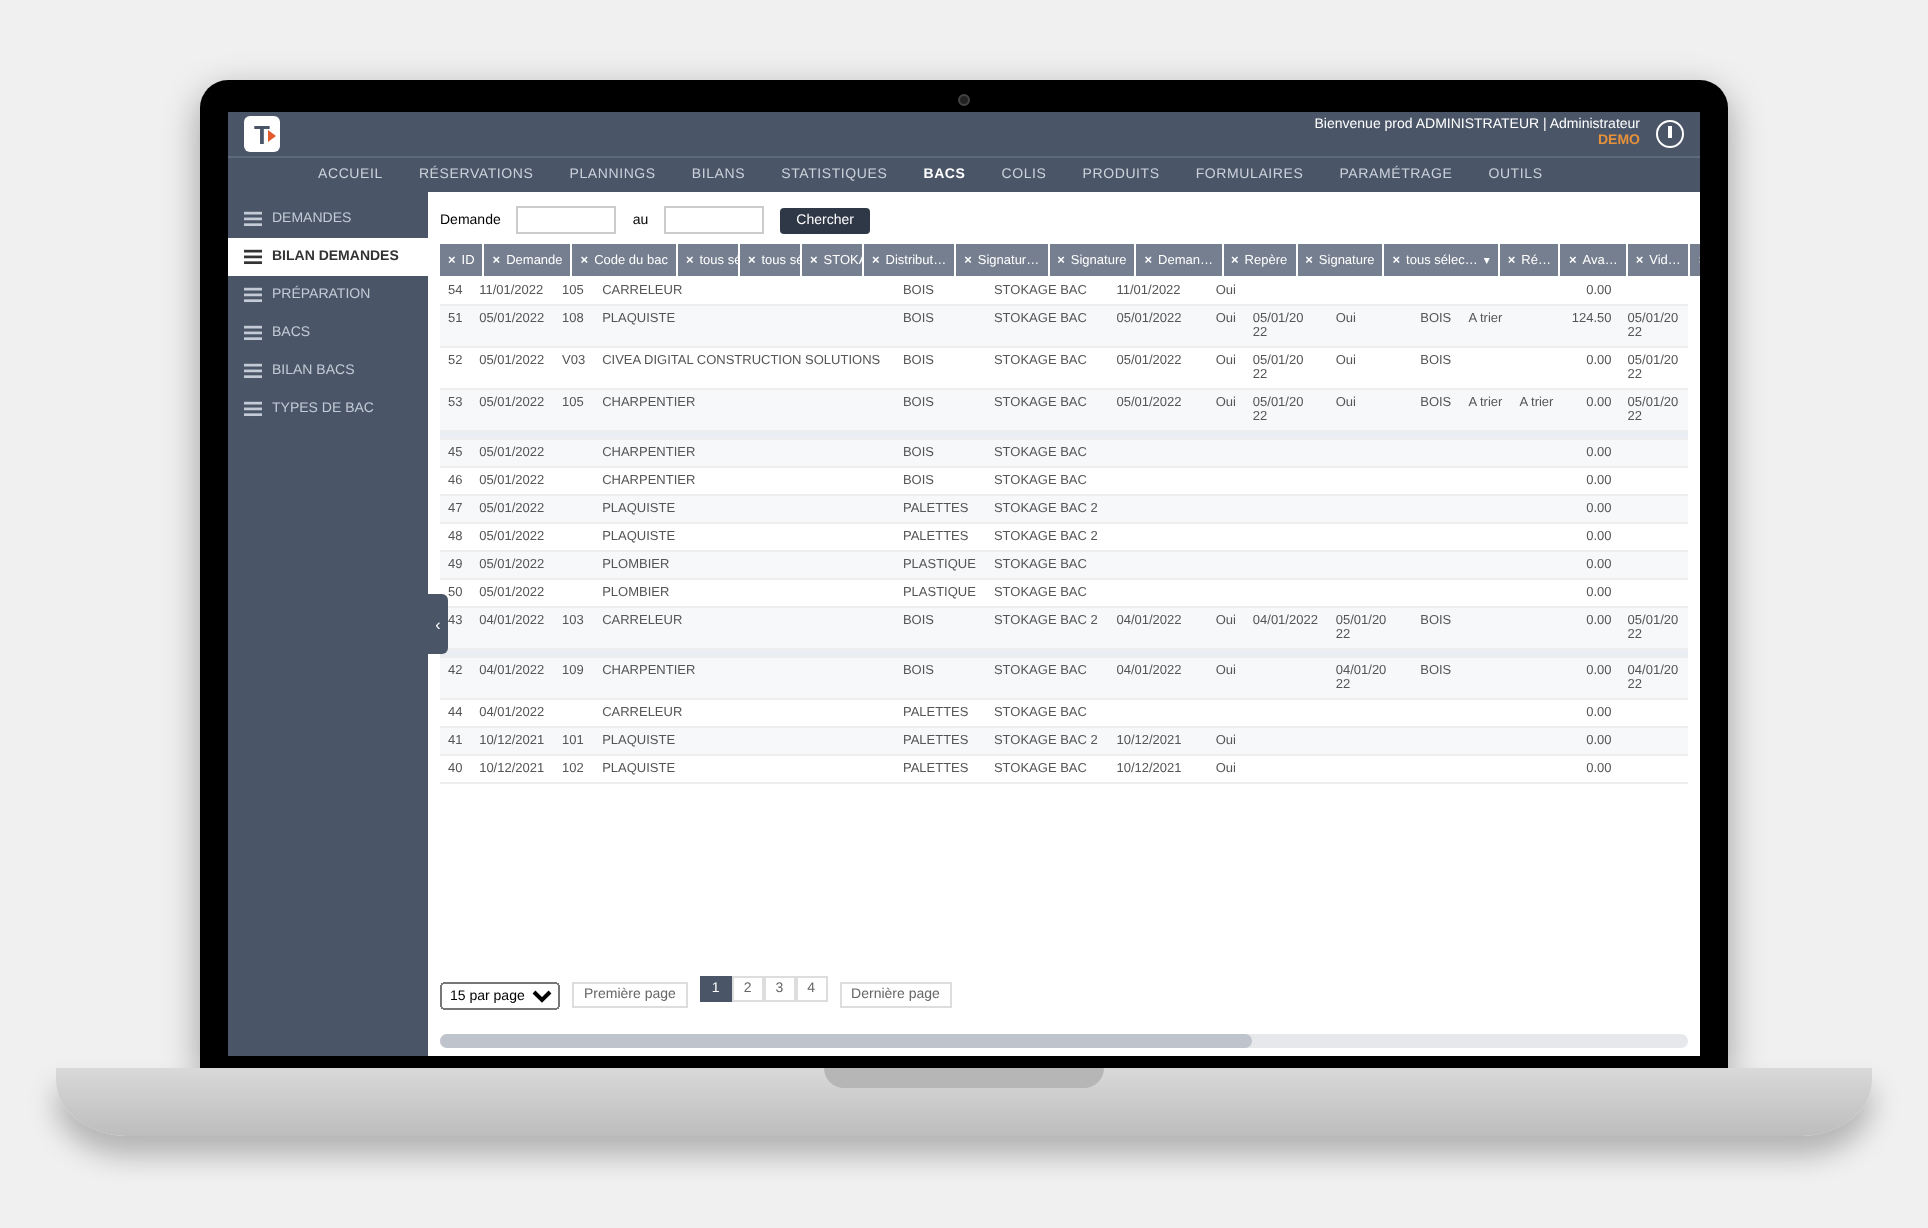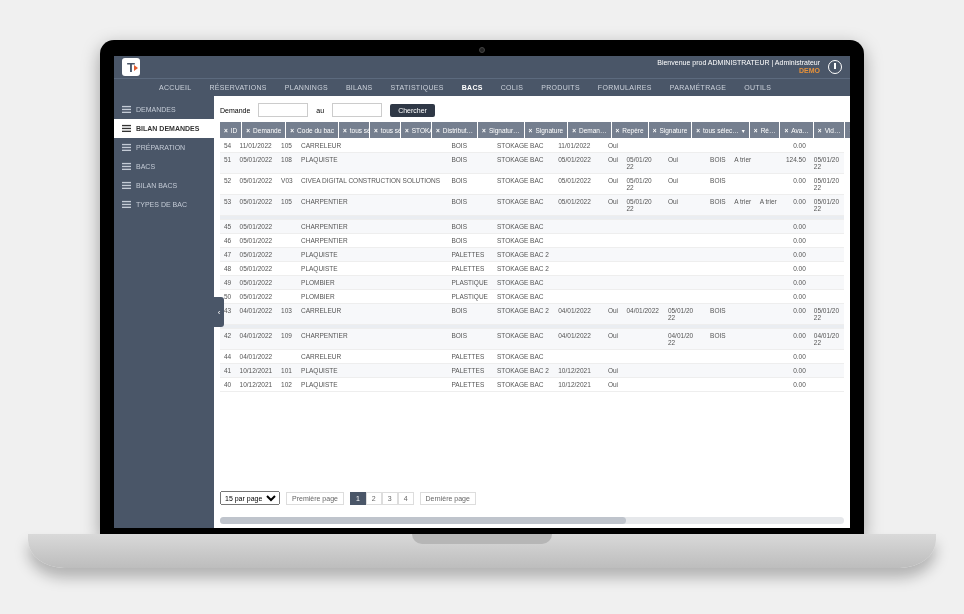--- a/index.html
+++ b/index.html
@@ -44,21 +44,21 @@
   .filters .f.narrow{ flex:0 0 auto;}
   .filters .f.grow{ flex:1 1 0; min-width:30px;}
 
   .table-wrap { flex: 1; overflow: auto; margin-top: 1px; }
   table { border-collapse: collapse; width: 100%; font-size: 6.5px; color: #555; }
   td { padding: 3px 4px; border-bottom: 1px solid #eee; vertical-align: top; white-space: nowrap; }
   tr:nth-child(even) td { background: #f7f8fa; }
   tr.group td { background: #eaedf1; height:4px; padding:0;}
   td.num { text-align: right; }
 
-  .pager { display: flex; align-items: center; gap: 6px; padding: 8px 0 10px; font-size: 7px; color: #666; }
+  .pager { display: flex; align-items: flex-start; gap: 6px; padding: 8px 0 10px; font-size: 7px; color: #666; }
   .pager select { font-size: 7px; height: 14px; }
   .pager .pg { border: 1px solid #ddd; padding: 2px 5px; cursor: pointer; background:#fff;}
   .pager .pg.active { background: #4a5668; color: #fff; border-color: #4a5668; }
   .hscroll { height: 7px; background: #e6e8eb; border-radius: 4px; margin: 2px 0 4px; position: relative; }
   .hscroll .thumb { position: absolute; left: 0; top: 0; height: 100%; width: 65%; background: #bfc4cc; border-radius: 4px; }
   .left-handle{ position:absolute; left:0; top:50%; transform:translateY(-50%); width:10px; height:30px; background:#4a5668; color:#fff; display:flex; align-items:center; justify-content:center; font-size:8px; border-radius:0 3px 3px 0; z-index:5;}
 </style>
 </head>
 <body>
 

